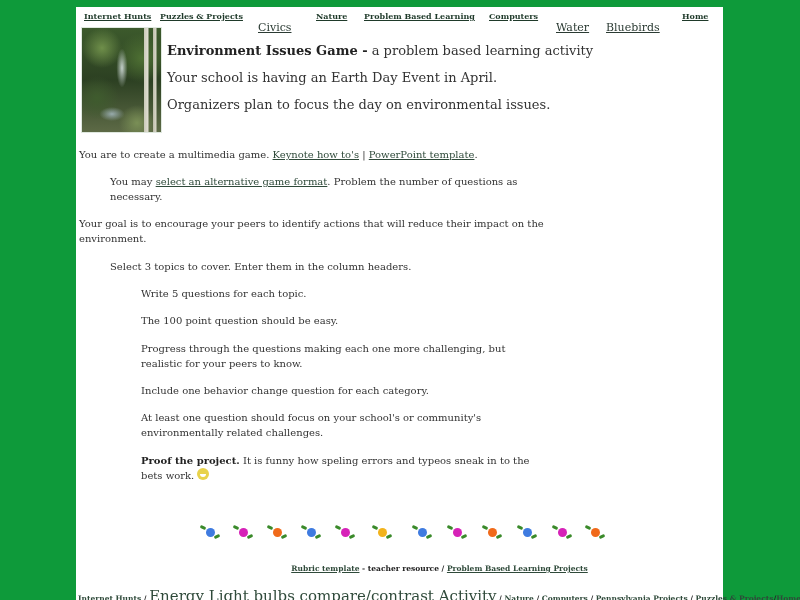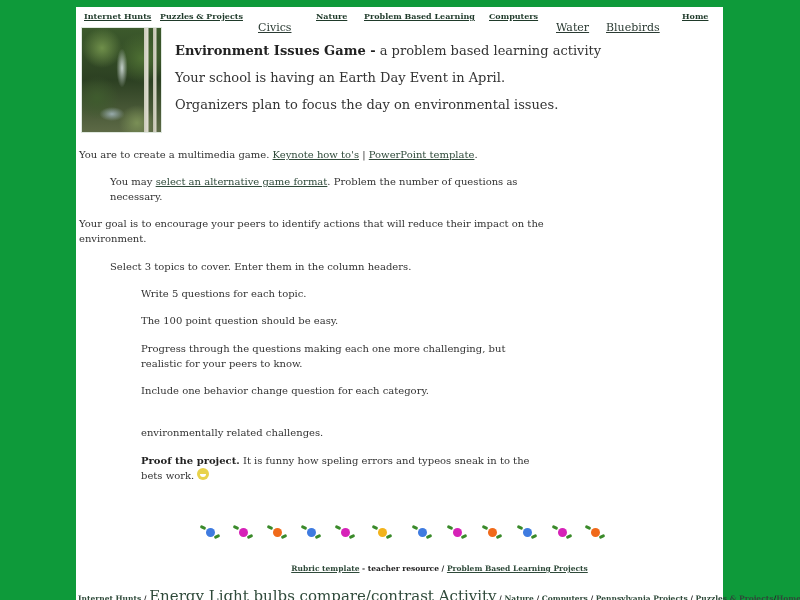--- a/index.html
+++ b/index.html
@@ -30,21 +30,21 @@
       radial-gradient(ellipse 18px 10px at 30px 86px, rgba(170,190,200,0.8), transparent 70%),
       linear-gradient(90deg, transparent 62px, #c9c9b8 62px, #e0ded2 66px, transparent 67px, transparent 71px, #bdbcaa 71px, #d8d6c8 74px, transparent 75px),
       radial-gradient(circle at 20px 20px, #6f8f4a 0, transparent 20px),
       radial-gradient(circle at 60px 30px, #4e7033 0, transparent 25px),
       radial-gradient(circle at 15px 70px, #3f5c2e 0, transparent 22px),
       radial-gradient(circle at 55px 95px, #7a8f56 0, transparent 18px),
       linear-gradient(180deg, #3c5a2c, #2c4022 50%, #5d6a46);
     border:1px solid #dfe8df;
   }
   .title-block { position:absolute; left:91px; top:35px; width:540px; font-size:13px; line-height:18px; }
-  .title-block p { margin:0 0 9px 8px; }
+  .title-block p { margin:0 0 9px 0; }
   .title-block b { color:#222; }
   .body-text { position:absolute; left:3px; font-size:10px; line-height:15px; color:#333; }
   .body-text a { color:#2f4a3a; text-decoration:underline; }
   .ind1 { left:34px; }
   .ind2 { left:65px; }
   .smile {
     display:inline-block; width:12px; height:12px; border-radius:50%;
     background:#e8d24a; vertical-align:-1px; position:relative;
   }
   .smile::after {
@@ -107,21 +107,21 @@
   <div class="body-text ind1" style="top:252px">Select 3 topics to cover. Enter them in the column headers.</div>
 
   <div class="body-text ind2" style="top:279px">Write 5 questions for each topic.</div>
   <div class="body-text ind2" style="top:306px">The 100 point question should be easy.</div>
   <div class="body-text ind2" style="top:334px">
     <span>Progress through the questions making each one more challenging, but</span><br>
     <span>realistic for your peers to know.</span>
   </div>
   <div class="body-text ind2" style="top:376px">Include one behavior change question for each category.</div>
   <div class="body-text ind2" style="top:403px">
-    <br>
+    <span>At least one question should focus on your school's or community's</span><br>
     <span>environmentally related challenges.</span>
   </div>
   <div class="body-text ind2" style="top:446px">
     <b style="color:#222">Proof the project.</b><span> It is funny how speling errors and typeos sneak in to the</span><br>
     <span>bets work. </span><span class="smile"></span>
   </div>
 
   <div class="flowers">
     <span class="flower" style="left:12px;background:#3f7be0"></span>
     <span class="flower" style="left:45px;background:#d622b8"></span>

